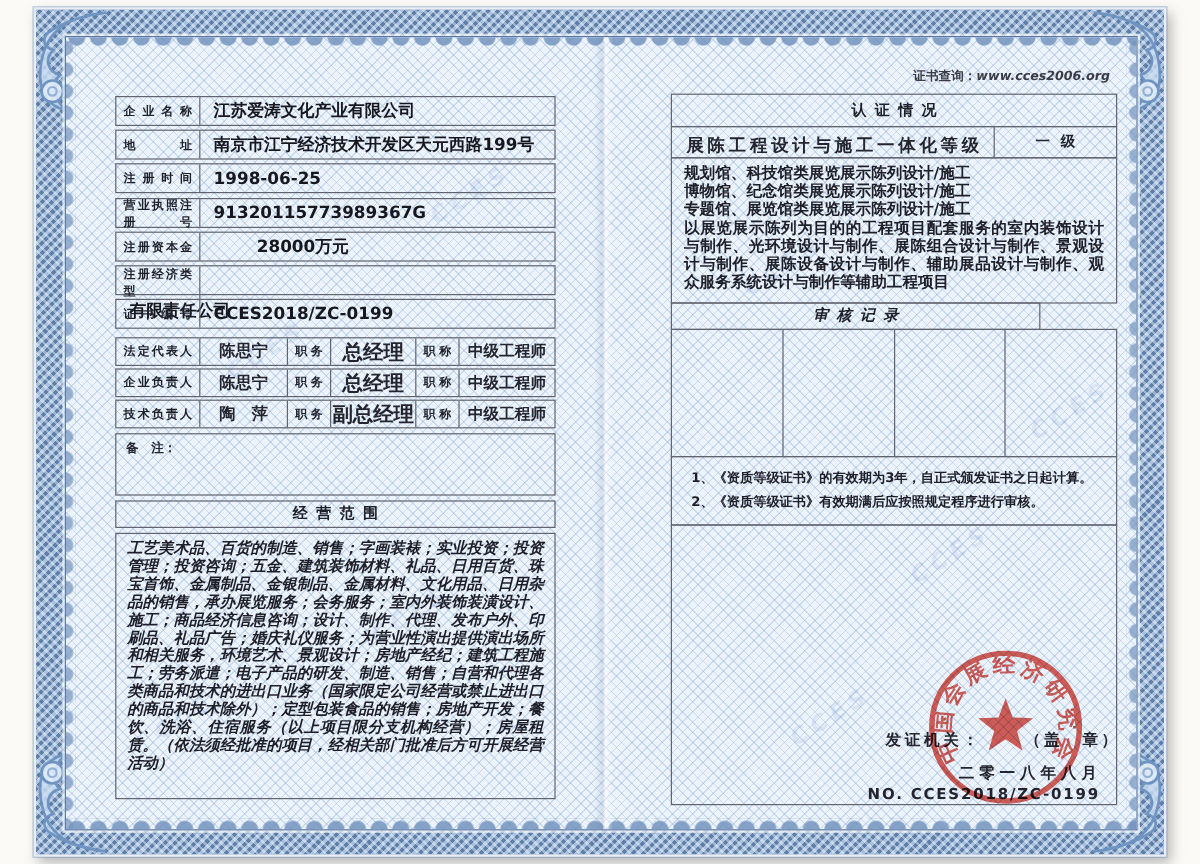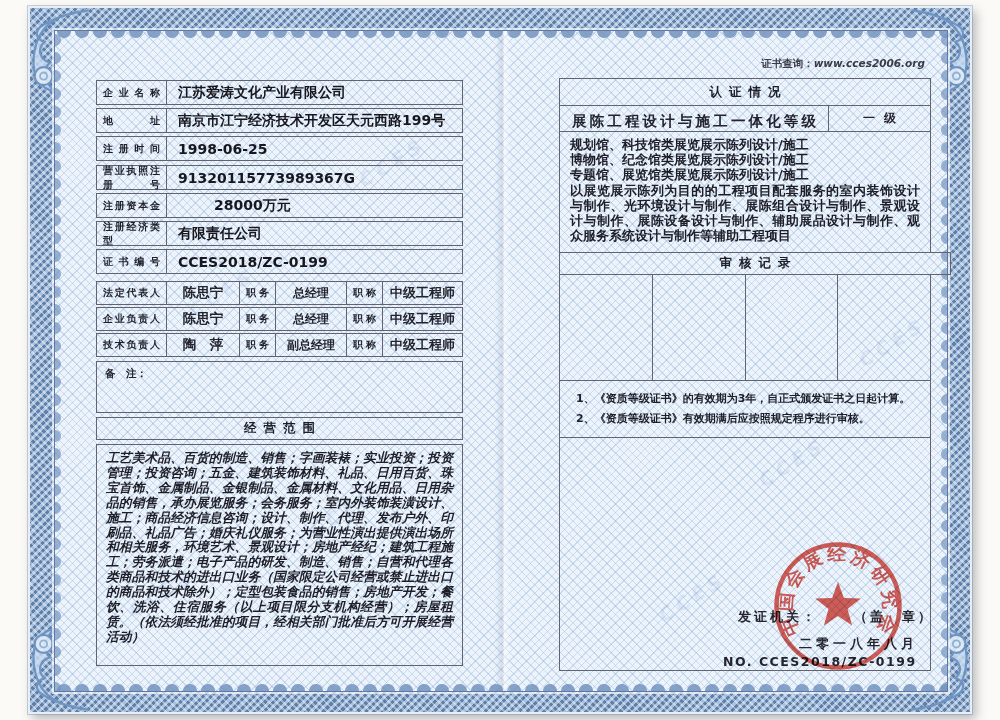--- a/index.html
+++ b/index.html
@@ -52,21 +52,21 @@
   .cellflex{display:flex;align-items:stretch;}
   .lab{box-sizing:border-box;border-right:1px solid #61646f;display:flex;align-items:center;
        font-weight:bold;font-size:10px;color:#1e2029;}
   .lab > span{display:block;width:100%;padding:0 6px;text-align:justify;text-align-last:justify;}
   .val{flex:1;display:flex;align-items:center;padding-left:11px;font-weight:bold;font-size:14px;color:#17181f;}
   
   .lrow{left:41px;width:367px;height:25px;}
   .lab-w{width:70px;}
   .p-name{width:72px;border-right:1px solid #61646f;display:flex;align-items:center;justify-content:center;font-weight:bold;font-size:13.5px;}
   .p-lab{width:36px;}
-  .p-duty{width:70px;border-right:1px solid #61646f;display:flex;align-items:center;justify-content:center;font-weight:bold;font-size:12px;}
+  .p-duty{width:70px;border-right:1px solid #61646f;display:flex;align-items:center;justify-content:center;font-weight:bold;font-size:17px;}
   .p-title{flex:1;display:flex;align-items:center;justify-content:center;font-weight:bold;font-size:13px;}
   .remark{padding:5px 8px;font-weight:bold;font-size:10.5px;}
   .c-head{display:flex;align-items:center;justify-content:center;font-weight:bold;font-size:12.5px;letter-spacing:7px;text-indent:7px;color:#1e2029;}
   .scopebox{padding:6px 9px;font-weight:bold;font-size:12.8px;line-height:14.9px;color:#1d1e27;text-align:justify;font-style:italic;}
   
   .grade-lab{flex:1;box-sizing:border-box;border-right:1px solid #61646f;display:flex;align-items:flex-end;font-weight:bold;font-size:14.5px;}
   .grade-lab > span{display:block;width:100%;padding:0 12px;text-align:justify;text-align-last:justify;}
   .grade-val{width:101px;display:flex;align-items:center;justify-content:center;font-weight:bold;font-size:12px;letter-spacing:9px;text-indent:9px;}
   .rcontent{padding:5px 10px;font-weight:bold;font-size:13px;line-height:15.2px;color:#1d1e27;}
   .rcontent .para{text-align:justify;}
@@ -147,21 +147,21 @@
           <span>营业执照注册号</span>
         </div>
       <div class="val">91320115773989367G</div>
     </div>
     <div class="box lrow cellflex" style="top:162px;gap:36px;">
       <div class="lab lab-w">
           <span>注册资本金</span>
         </div>
       <div class="val">28000万元</div>
     </div>
-    <div class="box lrow cellflex" style="top:190px;">
+    <div class="box lrow cellflex" style="top:190px;flex-direction:column;">
       <div class="lab lab-w">
           <span>注册经济类型</span>
         </div>
       <div class="val">有限责任公司</div>
     </div>
     <div class="box lrow cellflex" style="top:218px;">
       <div class="lab lab-w">
           <span>证书编号</span>
         </div>
       <div class="val">CCES2018/ZC-0199</div>
@@ -230,21 +230,21 @@
       <div class="grade-val">一级</div>
     </div>
 
     <div class="box rcontent" style="left:504px;top:100px;width:372px;height:122px;">
       <div>规划馆、科技馆类展览展示陈列设计/施工</div>
       <div>博物馆、纪念馆类展览展示陈列设计/施工</div>
       <div>专题馆、展览馆类展览展示陈列设计/施工</div>
       <div class="para">以展览展示陈列为目的的工程项目配套服务的室内装饰设计与制作、光环境设计与制作、展陈组合设计与制作、景观设计与制作、展陈设备设计与制作、辅助展品设计与制作、观众服务系统设计与制作等辅助工程项目</div>
     </div>
 
-    <div class="box c-head" style="left:504px;top:221px;width:392px;height:23px;">审核记录</div>
+    <div class="box c-head" style="left:504px;top:221px;width:308px;height:23px;font-style:italic;">审核记录</div>
 
     <div class="box audit-cols" style="left:504px;top:243px;width:372px;height:107px;">
       <div></div>
       <div></div>
       <div></div>
       <div></div>
     </div>
 
     <div class="box notesbox" style="left:504px;top:349px;width:372px;height:58px;">
       <div>1、《资质等级证书》的有效期为3年，自正式颁发证书之日起计算。</div>

